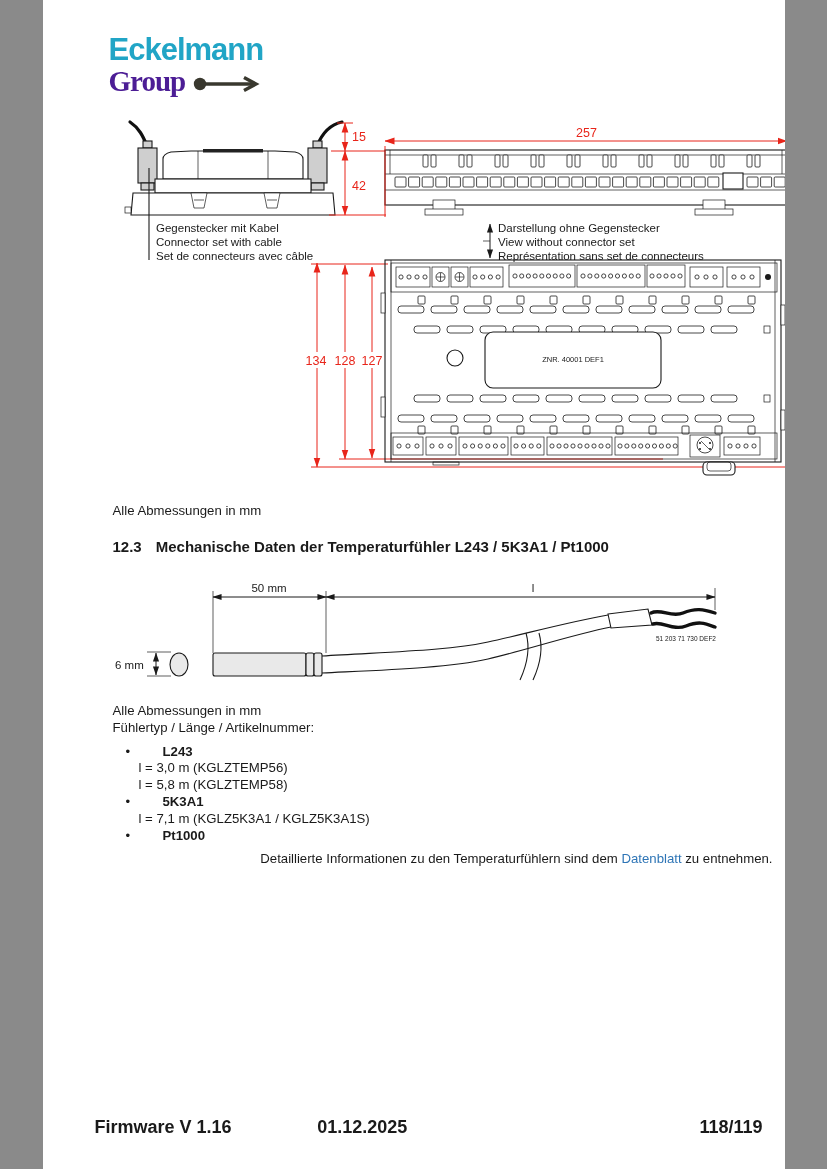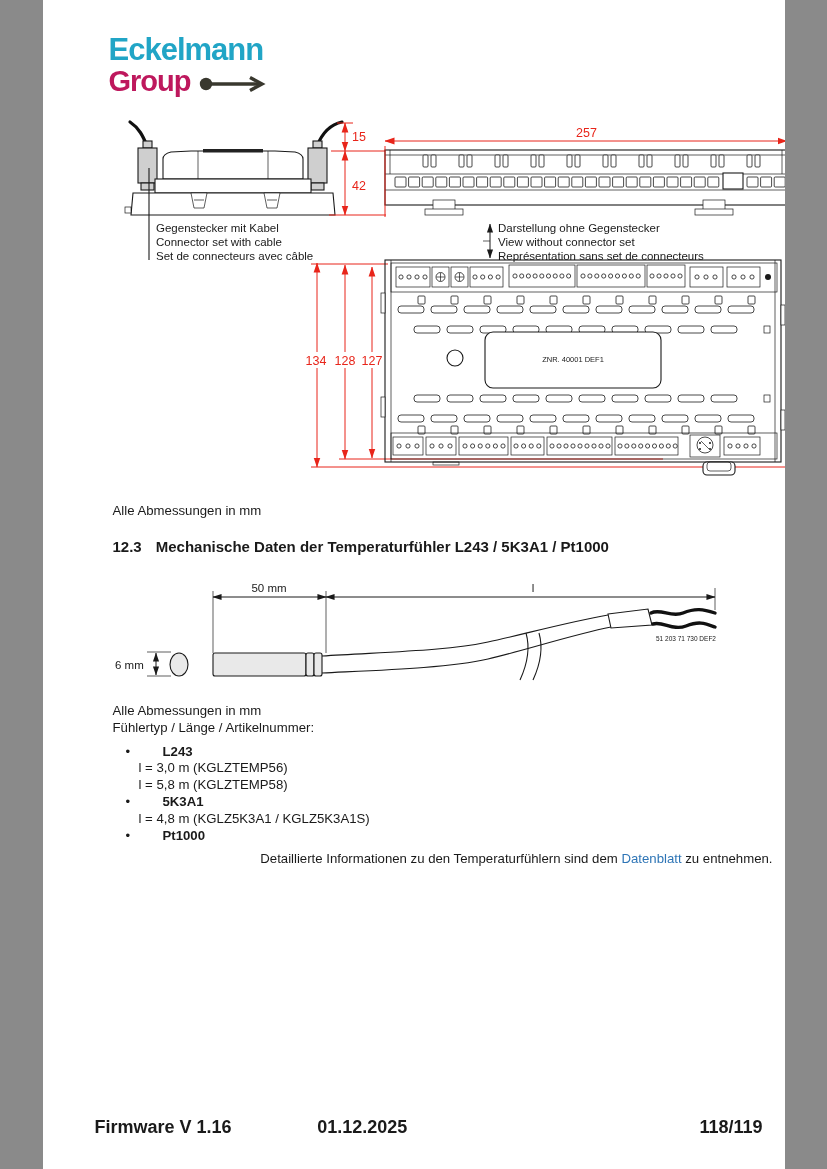--- a/index.html
+++ b/index.html
@@ -3,21 +3,21 @@
 <meta charset="utf-8">
 <style>
   html,body{margin:0;padding:0;background:#8a8a8a;}
   .page{position:relative;width:742px;height:1169px;background:#ffffff;margin:0 auto;
         font-family:"Liberation Sans",sans-serif;color:#1a1a1a;overflow:hidden;}
   .abs{position:absolute;}
   
   .logo{left:66px;top:34px;line-height:1;}
   .logo .brand{font-size:31px;font-weight:bold;letter-spacing:-1px;color:#21a5c6;display:block;}
   .logo .subrow{display:flex;align-items:center;margin-top:2px;}
-  .logo .sub{font-size:29px;font-weight:bold;letter-spacing:-1px;color:#be185d;}
+  .logo .sub{font-size:29px;font-weight:bold;letter-spacing:-1px;color:#4c1d95;font-family:Liberation Serif, serif;}
   .logo .arrow{margin-left:8px;margin-top:4px;}
   
   svg text{font-family:"Liberation Sans",sans-serif;}
   .ln{fill:none;stroke:#1a1a1a;stroke-width:1.1;}
   .lnf{fill:#ffffff;stroke:#1a1a1a;stroke-width:1.1;}
   .thin{fill:none;stroke:#1a1a1a;stroke-width:0.7;}
   .thinf{fill:#ffffff;stroke:#1a1a1a;stroke-width:0.7;}
   .gray{fill:#cfcfcf;stroke:#1a1a1a;stroke-width:1.1;}
   .lgray{fill:#e9e9e9;stroke:#1a1a1a;stroke-width:1.1;}
   .cab{fill:none;stroke:#111;stroke-width:3.2;stroke-linecap:round;}
@@ -511,21 +511,21 @@
       <span class="bul">•</span>
       <span class="nm">L243</span>
     </div>
     <div class="subline">l = 3,0 m (KGLZTEMP56)</div>
     <div class="subline">l = 5,8 m (KGLZTEMP58)</div>
 
     <div class="sensor-item">
       <span class="bul">•</span>
       <span class="nm">5K3A1</span>
     </div>
-    <div class="subline">l = 4,8 m (KGLZ5K3A1 / KGLZ5K3A1S)</div>
+    <div class="subline">l = 7,1 m (KGLZ5K3A1 / KGLZ5K3A1S)</div>
 
     <div class="sensor-item">
       <span class="bul">•</span>
       <span class="nm">Pt1000</span>
     </div>
 
     <div class="detail">
       <span>Detaillierte Informationen zu den Temperaturfühlern sind dem </span><a class="link">Datenblatt</a><span> zu entnehmen.</span>
     </div>
   </div>

